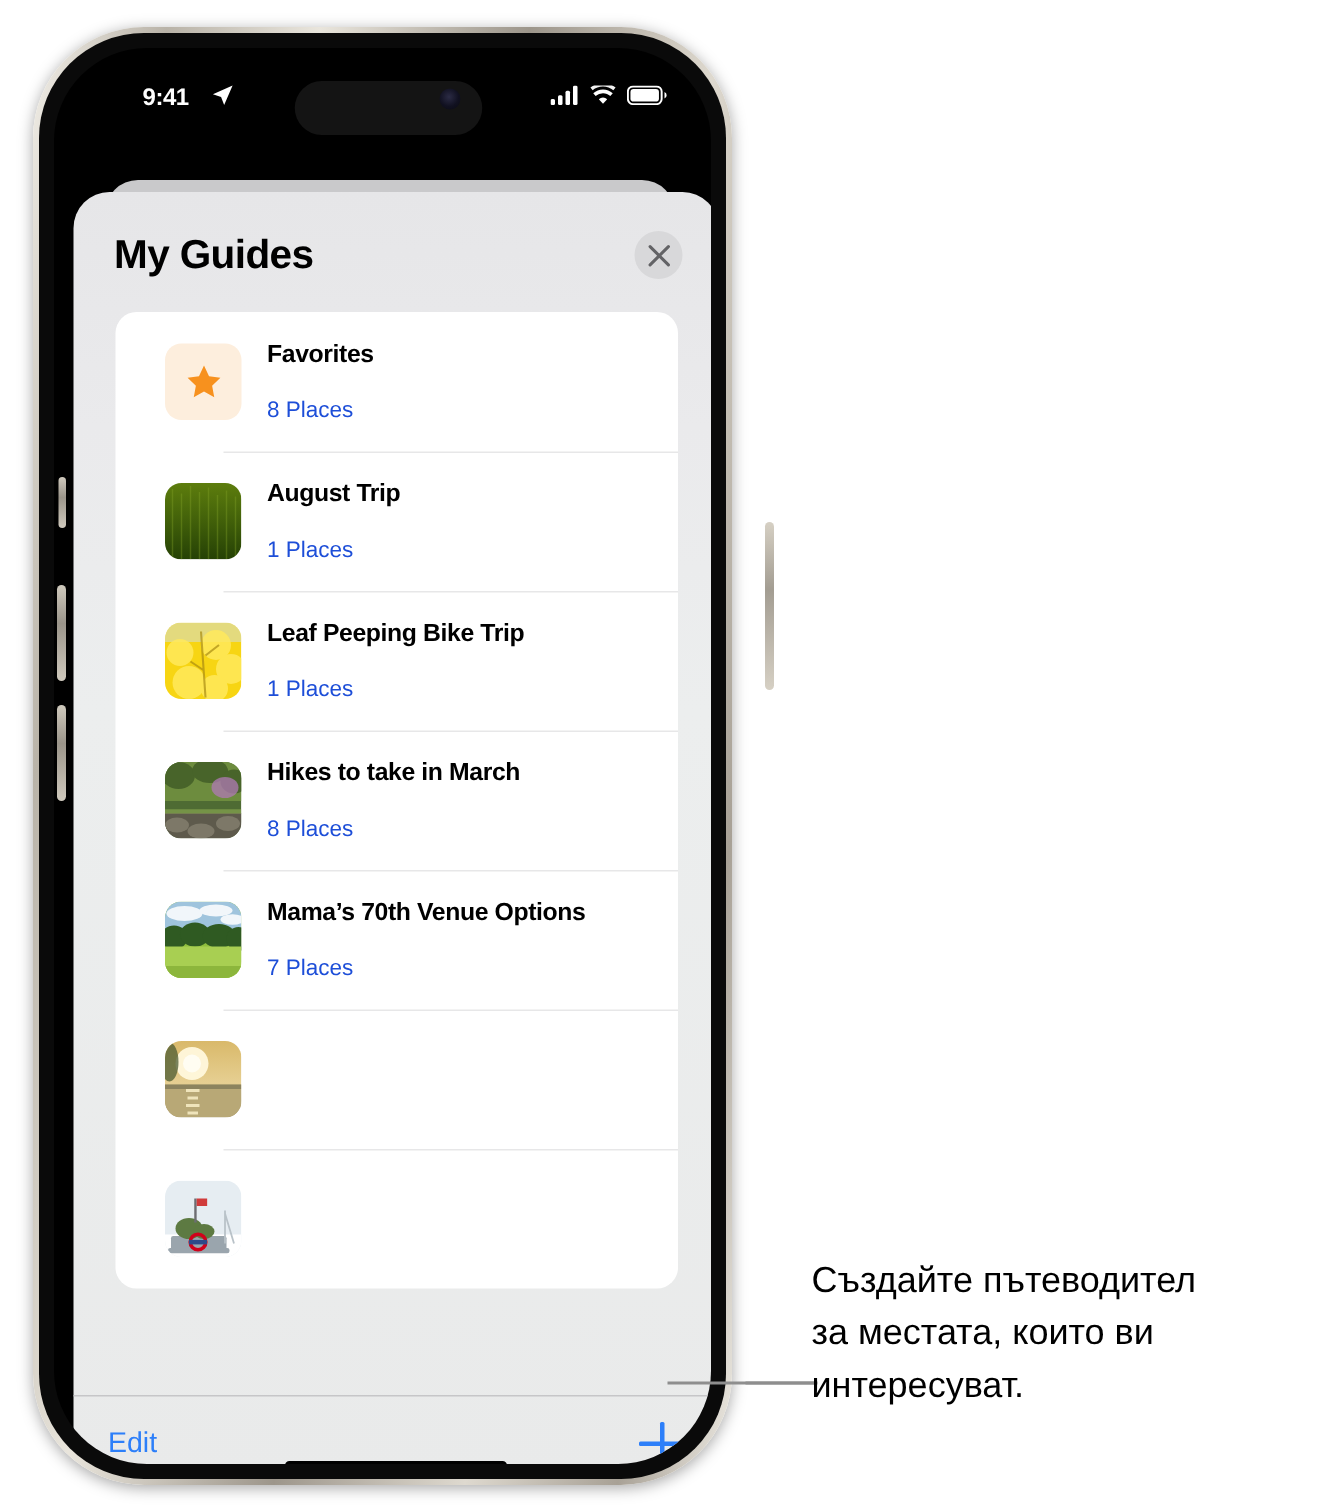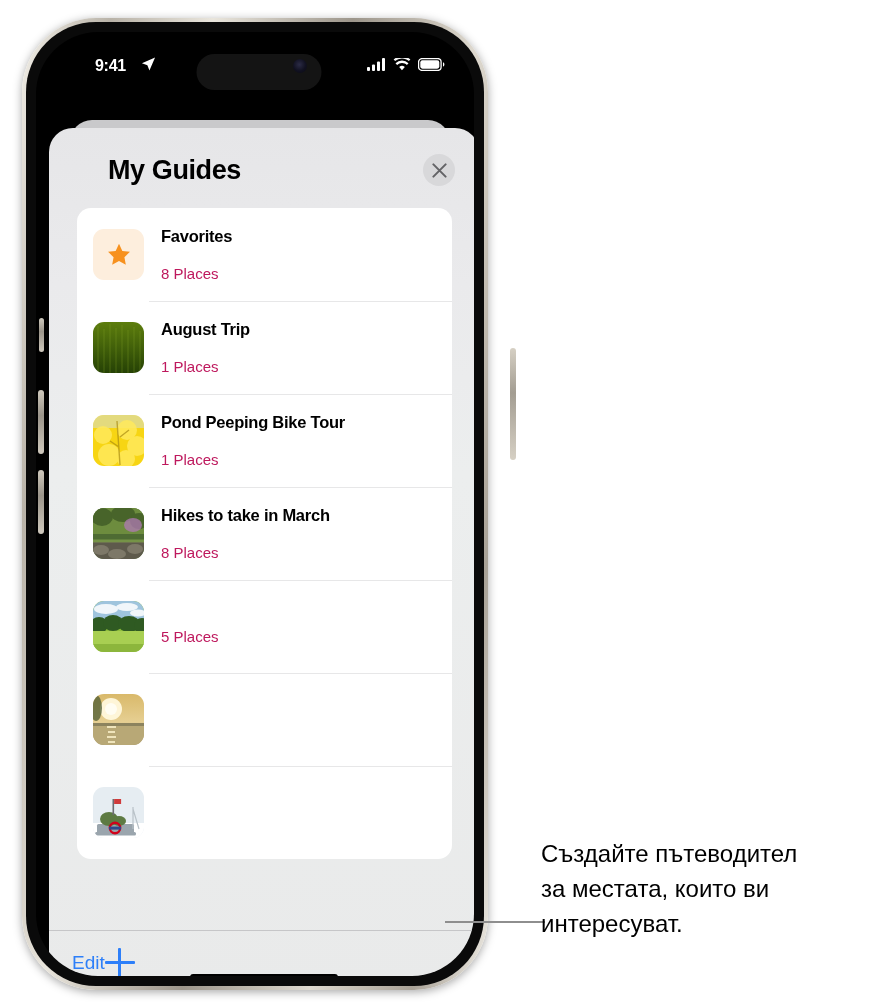--- a/index.html
+++ b/index.html
@@ -67,61 +67,61 @@
   .sheet-behind{
     position:absolute; left:34px; top:88px; width:380px; height:70px;
     border-radius:22px; background:#c9c9cb;
   }
   .sheet{
     position:absolute; left:13px; top:96px; width:430px; height:866px;
     border-radius:24px;
     background:linear-gradient(180deg,#e6e6e8 0%,#eaeaec 18%,#eceeee 40%,#e9eaea 100%);
   }
 
-  .sheet-header{ position:relative; height:86px;margin-left:32px; }
+  .sheet-header{ position:relative; height:86px; }
   .sheet-title{
     position:absolute; left:27px; top:42px; transform:translateY(-50%);
     font-size:27px; font-weight:bold; color:#000; letter-spacing:-.4px;
   }
   .close-btn{
     position:absolute; right:24px; top:42px; transform:translateY(-50%);
     width:32px; height:32px; border-radius:50%;
     background:#d8d8da;
     display:flex; align-items:center; justify-content:center;
   }
 
   
   .list-card{
     position:absolute; left:28px; top:80px; width:375px;
     background:#ffffff; border-radius:14px; overflow:hidden;
   }
   .row{
     position:relative; display:flex; align-items:center;
-    height:93px; padding-left:16px;
+    height:93px; padding-left:33px;
   }
   .row + .row::before{
     content:""; position:absolute; left:72px; right:0; top:0;
     height:1px; background:#e7e7e8;
   }
   .thumb{
     width:51px; height:51px; border-radius:11px; flex:none;
     overflow:hidden; position:relative;
   }
   .row-text{ margin-left:17px; }
   .row-title{ font-size:16.5px; font-weight:bold; color:#000; letter-spacing:-.25px; }
-  .row-sub{ font-size:15px; color:#be185d; margin-top:19px; }
+  .row-sub{ font-size:15px; color:#1d4ed8; margin-top:19px; }
 
   
   .thumb-fav{ background:#fdeedd; display:flex; align-items:center; justify-content:center; }
 
   
   .toolbar{
     position:absolute; left:0; right:0; bottom:0; height:64px;
     border-top:1px solid #c6c6c8;
-    display:flex; align-items:center; justify-content:flex-start;
+    display:flex; align-items:center; justify-content:space-between;
     padding:0 23px;
   }
   .edit-btn{ font-size:19px; color:#2d7ff9; }
   .add-btn{ width:30px; height:30px; position:relative; }
   .add-btn::before,.add-btn::after{
     content:""; position:absolute; background:#2d7ff9; border-radius:1px;
   }
   .add-btn::before{ left:0; top:13.5px; width:30px; height:3px; }
   .add-btn::after { top:0; left:13.5px; height:30px; width:3px; }
 
@@ -242,21 +242,21 @@
                     <g fill="#ffe95c" opacity=".85">
                       <circle cx="10" cy="20" r="9"></circle>
                       <circle cx="34" cy="15" r="10"></circle>
                       <circle cx="44" cy="31" r="10"></circle>
                       <circle cx="16" cy="40" r="11"></circle>
                       <circle cx="33" cy="44" r="9"></circle>
                     </g>
                     <path d="M24 6 27 50M27 22l9-7M26 32l-9-6" stroke="#a98b12" stroke-width="1.4" fill="none" opacity=".7"></path>
                   </svg></div>
                 <div class="row-text">
-                  <div class="row-title">Pond Peeping Bike Tour</div>
+                  <div class="row-title">Leaf Peeping Bike Trip</div>
                   <div class="row-sub">1 Places</div>
                 </div>
               </div>
               <div class="row">
                 <div class="thumb"><svg width="51" height="51" viewBox="0 0 51 51">
                     <rect width="51" height="51" fill="#4e6b33"></rect>
                     <rect width="51" height="26" fill="#6d8c3e"></rect>
                     <g fill="#3f5a26" opacity=".8">
                       <ellipse cx="9" cy="9" rx="11" ry="9"></ellipse>
                       <ellipse cx="30" cy="6" rx="12" ry="8"></ellipse>
@@ -288,21 +288,22 @@
                     <g fill="#2f5a22">
                       <ellipse cx="6" cy="24" rx="9" ry="8"></ellipse>
                       <ellipse cx="20" cy="22" rx="10" ry="8"></ellipse>
                       <ellipse cx="36" cy="23" rx="11" ry="8"></ellipse>
                       <ellipse cx="49" cy="25" rx="8" ry="8"></ellipse>
                     </g>
                     <rect y="30" width="51" height="21" fill="#a8cf52"></rect>
                     <rect y="43" width="51" height="8" fill="#8cb63c"></rect>
                   </svg></div>
                 <div class="row-text">
-                  <div class="row-sub">5 Places</div>
+                  <div class="row-title">Mama’s 70th Venue Options</div>
+                  <div class="row-sub">7 Places</div>
                 </div>
               </div>
               <div class="row">
                 <div class="thumb"><svg width="51" height="51" viewBox="0 0 51 51">
                     <defs>
                       <linearGradient id="s1" x1="0" y1="0" x2="0" y2="1">
                         <stop offset="0" stop-color="#d9b96a"></stop>
                         <stop offset="55%" stop-color="#e6cf92"></stop>
                         <stop offset="100%" stop-color="#9a8a5e"></stop>
                       </linearGradient>

